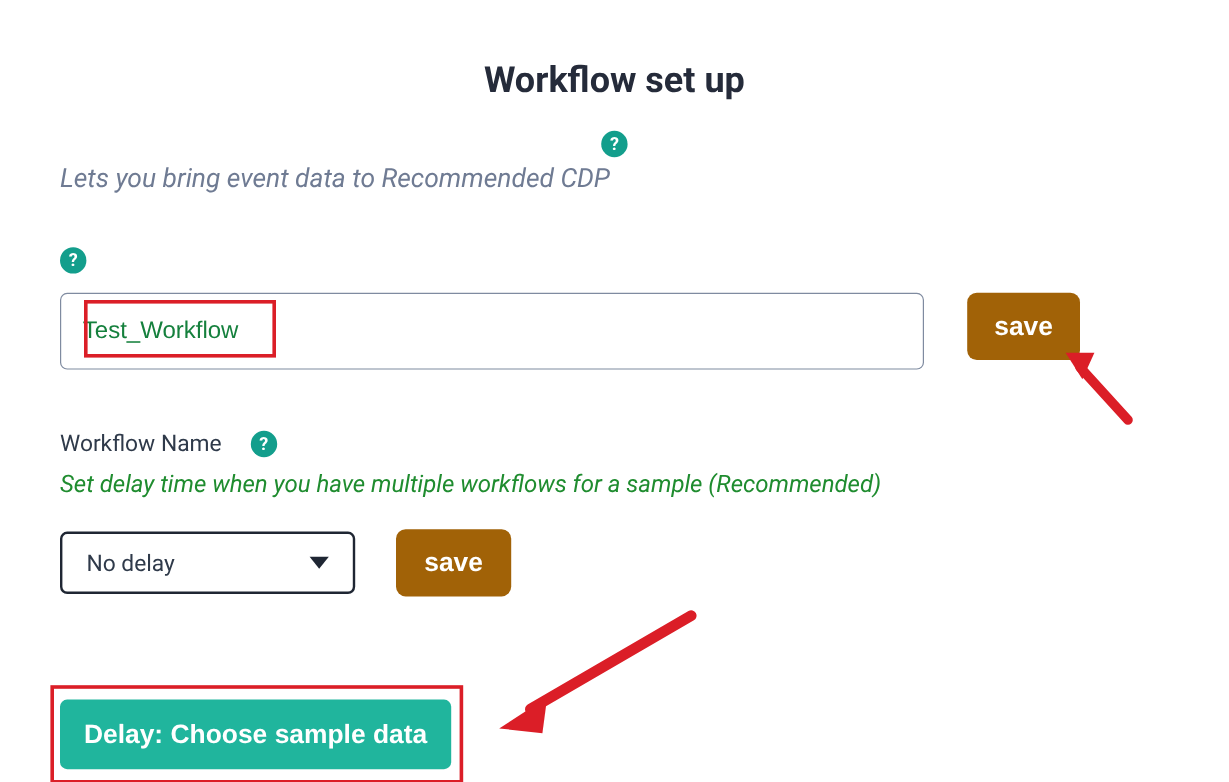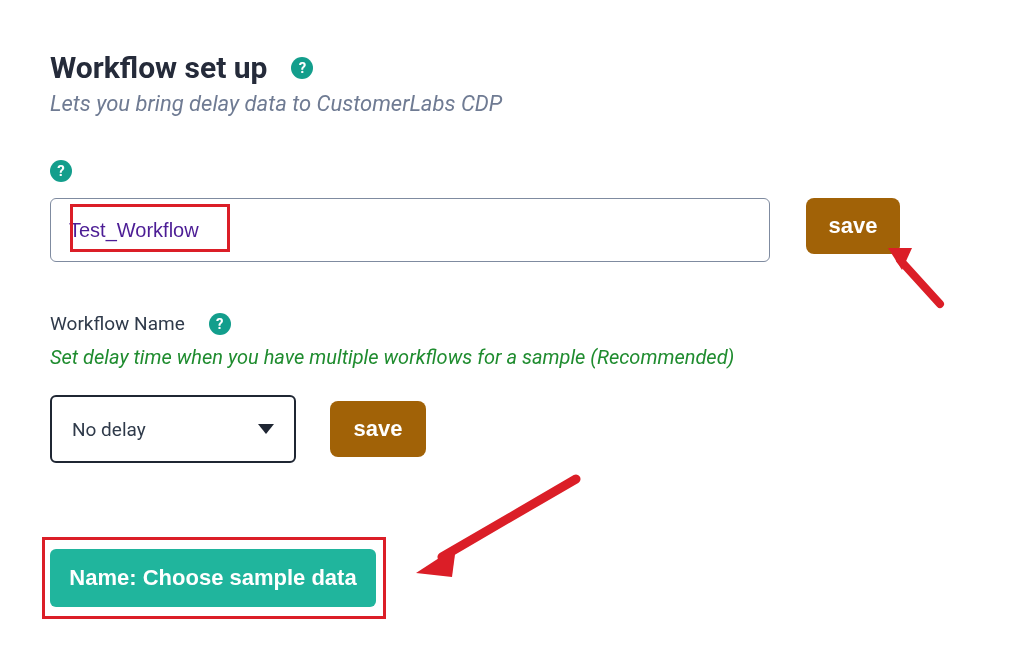--- a/index.html
+++ b/index.html
@@ -1,39 +1,39 @@
 <!DOCTYPE html>
 <html><head>
 <meta charset="utf-8">
 <style>
   * { box-sizing: border-box; margin: 0; padding: 0; }
   html, body { width: 1024px; height: 652px; background: #ffffff; font-family: -apple-system, BlinkMacSystemFont, "Segoe UI", Roboto, Arial, sans-serif; }
   .page { padding: 50px 50px 0 50px; position: relative; }
 
-  .title-row { display: flex; align-items: center; gap: 24px; }
+  .title-row { display: flex; align-items: center; gap: 24px; flex-direction: column; }
   .page-title { font-size: 30px; font-weight: 700; color: #252b3a; }
   .subtitle { margin-top: 6px; font-size: 22px; color: #6f7b93; font-style: italic; }
 
   .section { margin-top: 44px; }
   .label-row { display: flex; align-items: center; gap: 24px; }
   .field-label { font-size: 19px; color: #2f3a4a; }
 
   .help-icon {
     width: 22px; height: 22px; border-radius: 50%;
     background: #139e8c; color: #ffffff;
     display: inline-flex; align-items: center; justify-content: center;
     font-size: 15px; font-weight: 700; cursor: pointer;
     flex-shrink: 0;
   }
 
   .name-row { margin-top: 16px; display: flex; align-items: stretch; gap: 36px; position: relative; }
   .name-input {
     flex: 0 0 720px; height: 64px;
     border: 1px solid #7f8ba0; border-radius: 6px;
-    padding: 6px 18px; font-size: 20px; color: #4c1d95;
+    padding: 6px 18px; font-size: 20px; color: #15803d;
     background: #ffffff;
   }
 
   
   .hl-box-small {
     position: absolute;
     left: 20px; top: 6px; width: 160px; height: 48px;
     border: 3px solid #db1e27; pointer-events: none;
   }
 
@@ -43,21 +43,21 @@
     cursor: pointer;
   }
   .btn-save-1 { width: 94px; height: 56px; font-size: 22px; font-weight: 600; }
   .btn-save-2 { width: 96px; height: 56px; font-size: 22px; font-weight: 600; margin-left: 34px; }
 
   .delay-section { margin-top: 50px; }
   .delay-hint { margin-top: 10px; font-size: 20px; color: #1f8c2f; font-style: italic; }
 
   .delay-row { margin-top: 26px; display: flex; align-items: center; }
   .select-box {
-    width: 246px; height: 68px; border: 2px solid #1f2633; border-radius: 6px;
+    width: 246px; height: 52px; border: 2px solid #1f2633; border-radius: 6px;
     display: flex; align-items: center; justify-content: space-between;
     padding: 0 20px; cursor: pointer; background: #ffffff;
   }
   .select-value { font-size: 19px; color: #2f3a4a; }
   .chevron {
     width: 0; height: 0; border-left: 8px solid transparent; border-right: 8px solid transparent;
     border-top: 10px solid #1f2633; display: inline-block;
   }
 
   .next-wrap { margin-top: 86px; position: relative; width: 350px; }
@@ -78,21 +78,21 @@
 </head>
 <body>
 
 <div class="page">
 
   <div>
     <div class="title-row">
       <h1 class="page-title">Workflow set up</h1>
       <span class="help-icon">?</span>
     </div>
-    <div class="subtitle">Lets you bring delay data to CustomerLabs CDP</div>
+    <div class="subtitle">Lets you bring event data to Recommended CDP</div>
   </div>
 
   <div class="section">
     <div class="label-row">
       <span class="help-icon">?</span>
     </div>
     <div class="name-row">
       <input type="text" class="name-input" value="Test_Workflow" style="">
       <div class="hl-box-small"></div>
       <button class="btn btn-save-1">save</button>
@@ -116,21 +116,21 @@
     <div class="delay-row">
       <div class="select-box">
         <span class="select-value">No delay</span>
         <span class="chevron"></span>
       </div>
       <button class="btn btn-save-2">save</button>
     </div>
   </div>
 
   <div class="next-wrap">
-    <button class="btn btn-next">Name: Choose sample data</button>
+    <button class="btn btn-next">Delay: Choose sample data</button>
     <div class="hl-box-big"></div>
 
     
     <div class="arrow" style="left:356px; top:-78px;">
       <svg width="180" height="110" viewBox="0 0 180 110">
         <line x1="170" y1="8" x2="36" y2="86" stroke="#db1e27" stroke-width="9" stroke-linecap="round"></line>
         <polygon points="10,102 50,76 46,106" fill="#db1e27"></polygon>
       </svg>
     </div>
   </div>

